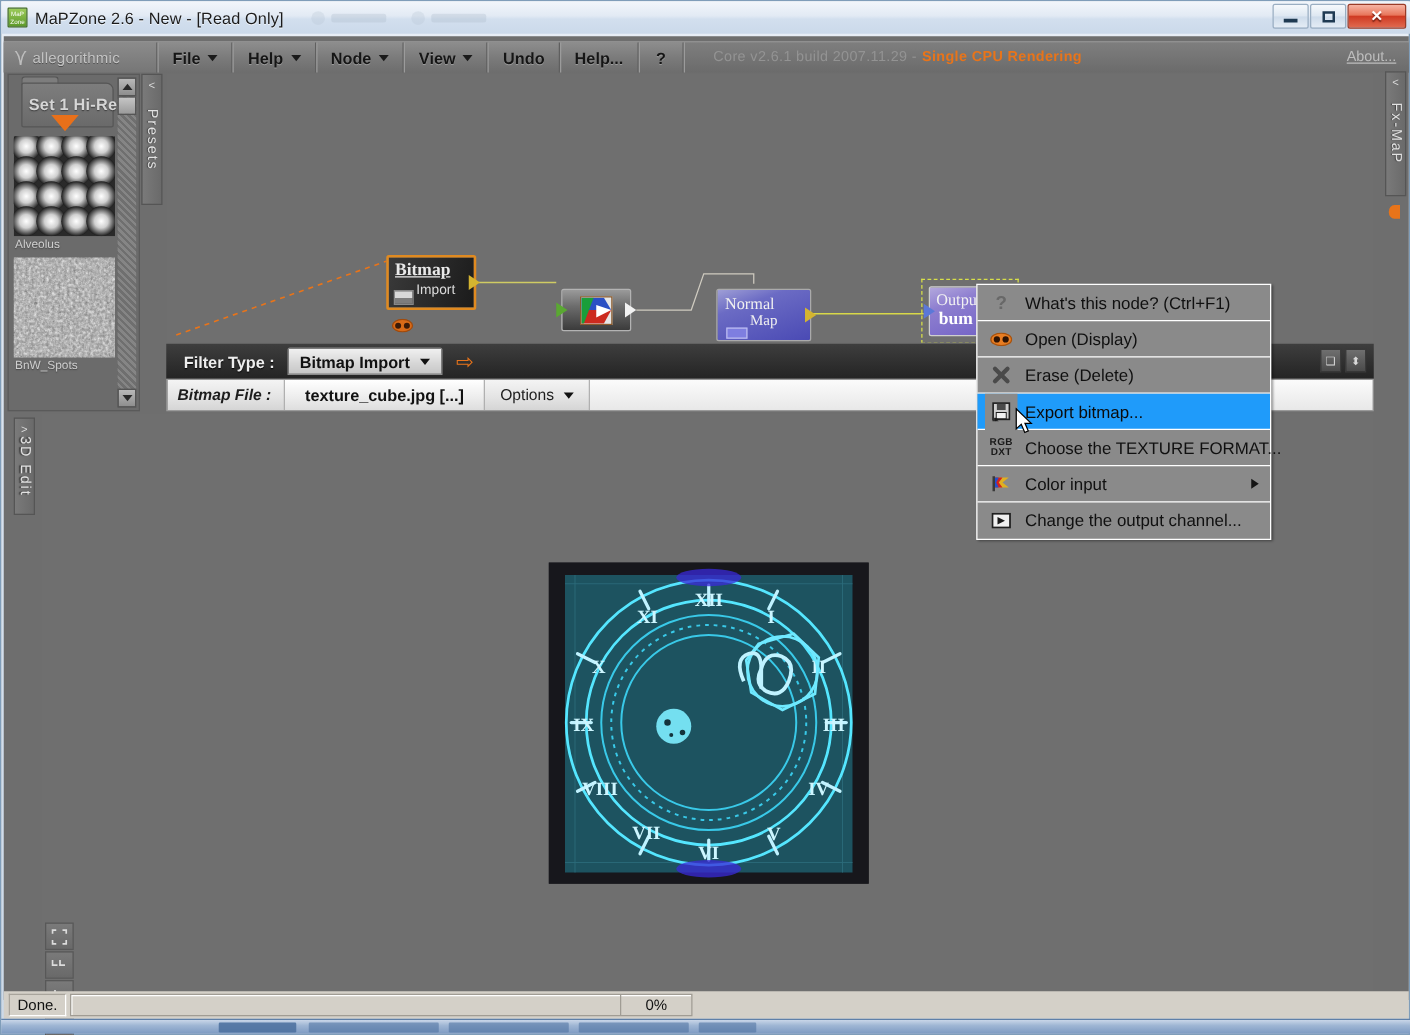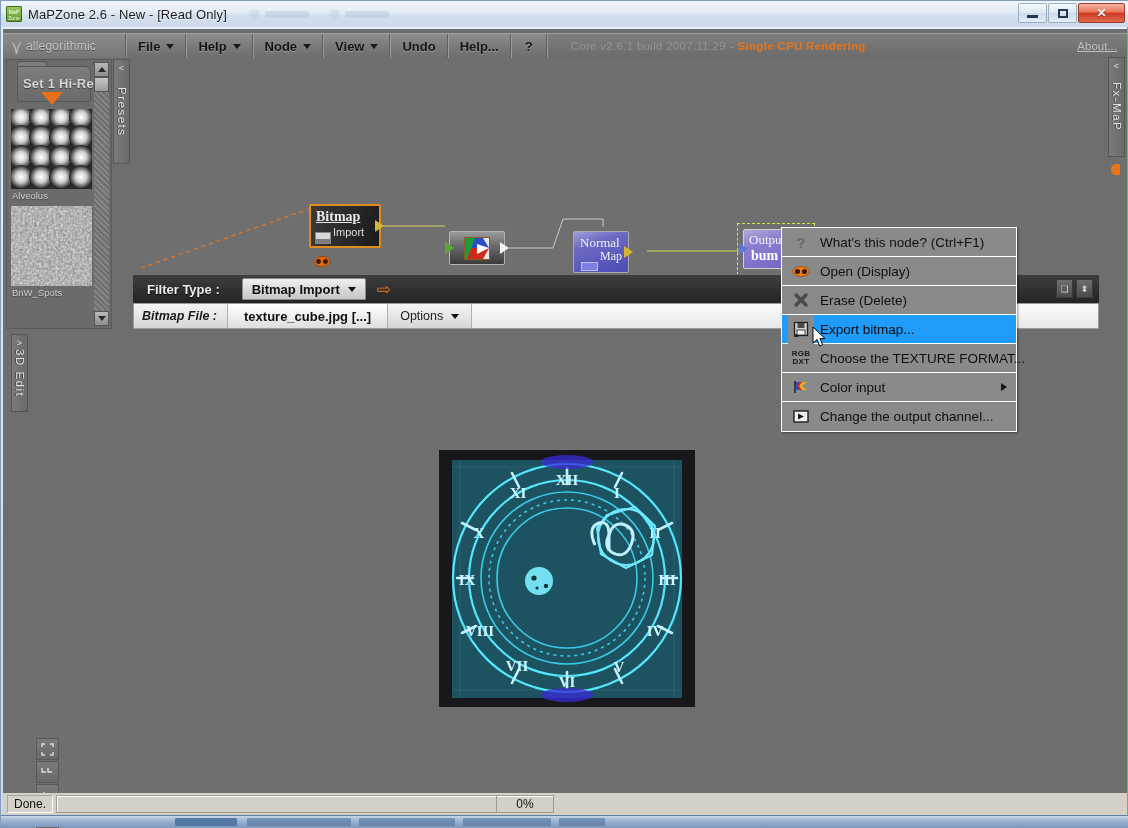--- a/index.html
+++ b/index.html
@@ -201,21 +201,21 @@
   .node-filter {
     left:316px; top:172px; width:56px; height:34px;
     background:linear-gradient(180deg,#9a9a9a,#6d6d6d 40%,#3b3b3b 100%);
     border:1px solid #b3b3b3;
   }
   .filter-icon {
     position:absolute; left:14px; top:5px; width:26px;height:23px;
     background:#d9d9d9; border:1px solid #8b5a2b; overflow:hidden;
   }
   .node-normal {
-    left:440px; top:172px; width:56px; height:42px;
+    left:440px; top:172px; width:76px; height:42px;
     background:linear-gradient(160deg,#9f9fd6 0%,#6b6bc4 30%,#4a4ab4 100%);
     border:1px solid #aaa;
   }
   .node-normal .t1 { position:absolute; left:6px; top:3px; font-size:13px; color:#f0f0f0; font-family:"Liberation Serif",serif; }
   .node-normal .t2 { position:absolute; left:26px; top:17px; font-size:12px; color:#f0f0f0; font-family:"Liberation Serif",serif; }
   .node-normal .pic { position:absolute; left:7px; top:30px; width:17px;height:9px;background:#7e7ee0;border:1px solid #bcbcf0; }
   .node-output {
     left:610px; top:170px; width:66px; height:40px;
     background:linear-gradient(160deg,#b3a8dd 0%,#8e7fd0 30%,#6f5fc4 100%);
     border:1px solid #cfcfcf;
@@ -237,21 +237,21 @@
     display:flex; align-items:center;
   }
   .ft-label {
     padding:0 10px 0 14px; font-size:13px; font-weight:bold; color:#ededed;
     text-shadow:0 1px 1px #000;
   }
   .ft-combo {
     height:22px; padding:0 9px; display:flex; align-items:center; gap:8px;
     background:linear-gradient(180deg,#f0f0f0,#d8d8d8 55%,#c6c6c6);
     border:1px solid #8a8a8a; border-radius:2px 2px 0 0;
-    font-size:13px; font-weight:bold; color:#111;margin-left:12px;
+    font-size:13px; font-weight:bold; color:#111;
   }
   .ft-combo .caret { width:0;height:0;border-left:4px solid transparent;border-right:4px solid transparent;border-top:5px solid #111; }
   .ft-goto { margin-left:11px; font-size:17px; color:#e8741a; line-height:1; }
   .spin-box {
     position:absolute; right:6px; top:4px; display:flex; gap:3px;
   }
   .spin-b {
     width:17px;height:19px; background:linear-gradient(180deg,#6f6f6f,#4a4a4a);
     border:1px solid #3a3a3a; display:flex;align-items:center;justify-content:center;
     color:#d8d8d8; font-size:9px;

